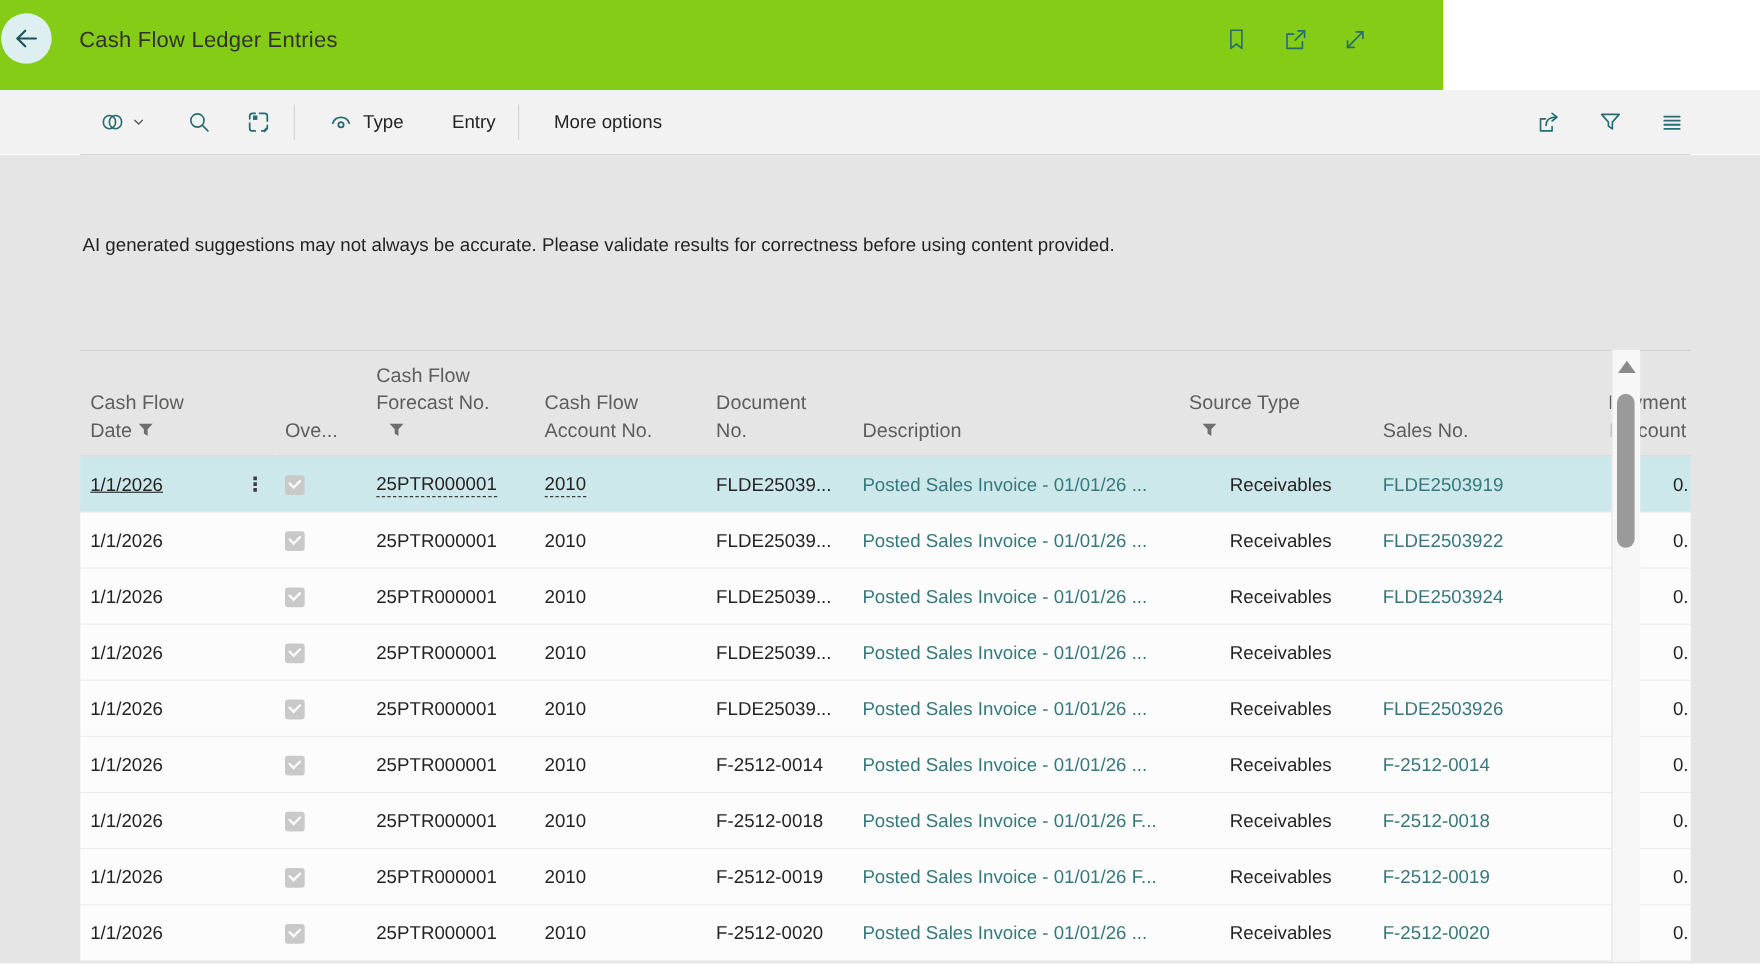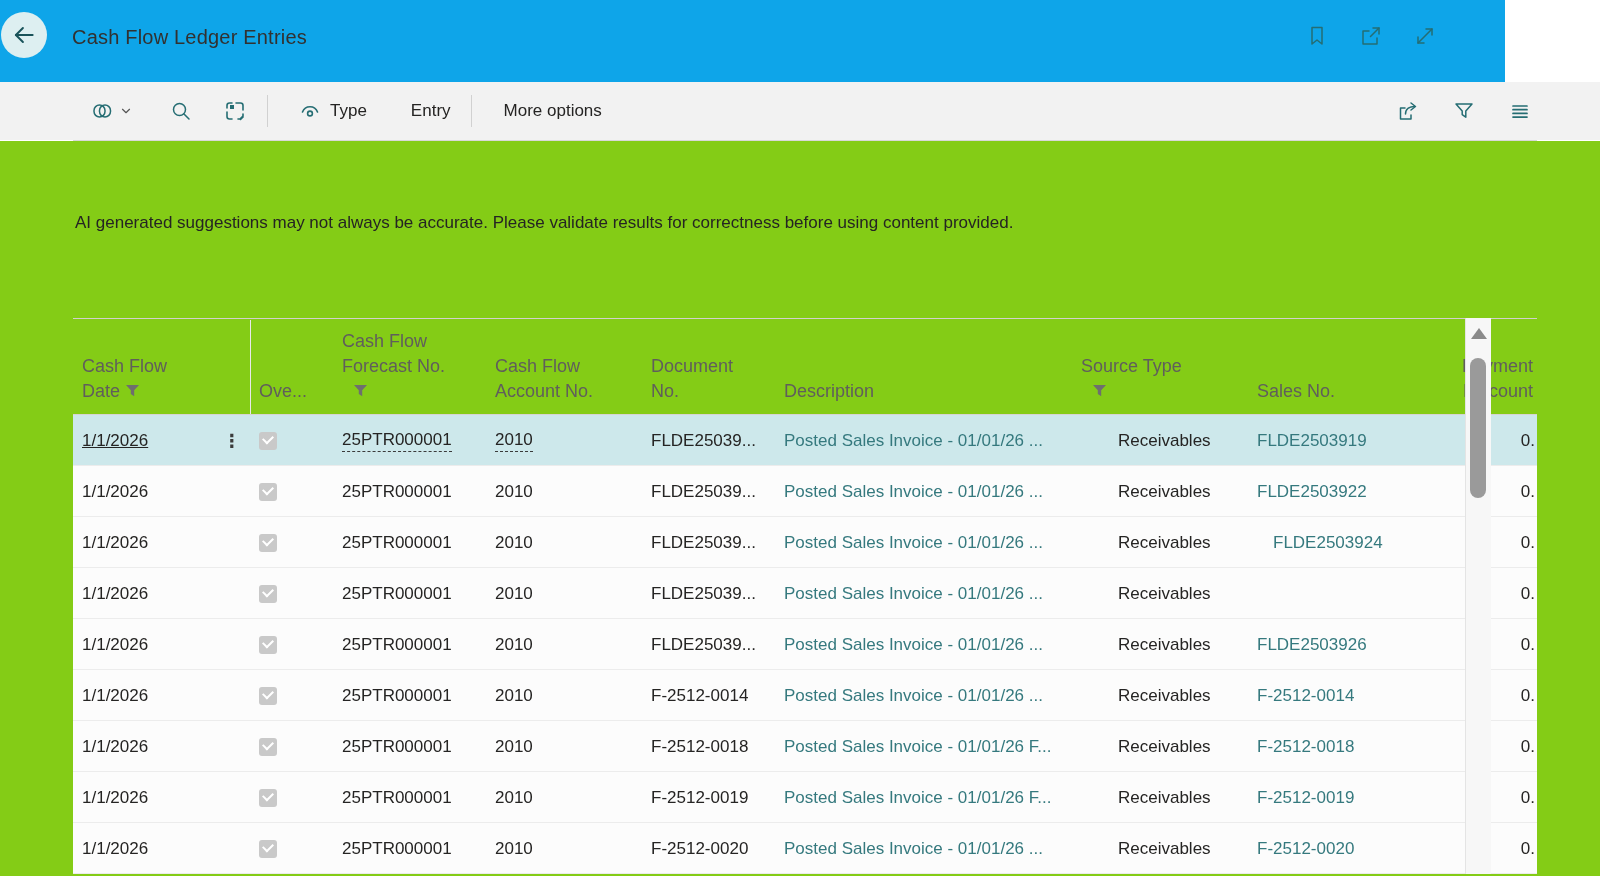--- a/index.html
+++ b/index.html
@@ -1,38 +1,38 @@
 <!DOCTYPE html>
 <html><head>
 <meta charset="utf-8">
 <style>
   * { margin:0; padding:0; box-sizing:border-box; }
   html,body { width:1600px; height:876px; font-family:"Liberation Sans","DejaVu Sans",sans-serif; background:#fff; overflow:hidden; }
   .app { position:relative; width:1600px; height:876px; background:#fff; }
 
   
-  .topbar { position:absolute; left:0; top:0; width:1505px; height:82px; background:#0ea5e9; }
+  .topbar { position:absolute; left:0; top:0; width:1312px; height:82px; background:#84cc16; }
   .back-btn { position:absolute; left:1px; top:12px; width:46px; height:46px; border-radius:50%; background:#ddeff1; display:flex; align-items:center; justify-content:center; cursor:pointer; }
   .page-title { position:absolute; left:72px; top:26px; font-size:20px; color:#323130; letter-spacing:.2px; }
   .topbar-icons { position:absolute; right:68px; top:24px; display:flex; gap:30px; }
   .tico { width:24px; height:24px; cursor:pointer; }
 
   
   .toolbar { position:absolute; left:0; top:82px; width:1600px; height:58px; background:#f2f2f2; }
   .tb-left { position:absolute; left:90px; top:0; height:58px; display:flex; align-items:center; }
   .tb-right { position:absolute; right:68px; top:0; height:58px; display:flex; align-items:center; gap:32px; }
   .tb-ico { width:24px; height:24px; cursor:pointer; flex:none; }
   .tb-item { display:flex; align-items:center; gap:8px; cursor:pointer; font-size:17px; color:#252423; }
   .tb-div { width:1px; height:32px; background:#d1d1d1; margin:0 20px; }
   .chev { width:14px; height:14px; margin-left:5px; cursor:pointer; }
 
   .tb-sep { position:absolute; left:73px; top:140px; width:1464px; height:1px; background:#d8d8d8; }
 
   
-  .content { position:absolute; left:0; top:141px; width:1600px; height:735px; background:#84cc16; }
+  .content { position:absolute; left:0; top:141px; width:1600px; height:735px; background:#e5e5e5; }
   .notice { position:absolute; left:75px; top:72px; font-size:17px; color:#252423; }
 
   
   .grid { position:absolute; left:73px; top:177px; width:1464px; height:556px; border-top:1px solid #d2d0ce; border-bottom:1px solid #d8d8d8; }
   .grid-header { position:relative; width:100%; height:96px; border-bottom:1px solid #d6d4d2; }
   .hdiv { position:absolute; left:177px; top:1px; width:1px; height:94px; background:#e8e8e8; }
   .hcell { position:absolute; bottom:10px; font-size:18px; color:#605e5c; line-height:25px; cursor:pointer; }
   .hlabel { white-space:pre-line; }
   .funnel { display:inline-block; margin-left:6px; }
   .grid-body { position:relative; width:100%; }
@@ -266,21 +266,21 @@
             </div>
             <div class="cell" style="left: 578px; width: 128px;">
               <span>FLDE25039...</span>
             </div>
             <div class="cell link" style="left: 711px; width: 328px;">
               <span>Posted Sales Invoice - 01/01/26 ...</span>
             </div>
             <div class="cell" style="left: 1045px; width: 132px;">
               <span>Receivables</span>
             </div>
-            <div class="cell link" style="left: 1184px; width: 185px; margin-left: 16px;">
+            <div class="cell link" style="left: 1184px; width: 185px;">
               <span>FLDE2503924</span>
             </div>
             <div class="cell num" style="right: 2px; width: 64px;">
               <span>0.</span>
             </div>
           </div>
           <div class="grow">
             <div class="cell" style="left: 9px; width: 140px;">
               <span>1/1/2026</span>
             </div>

